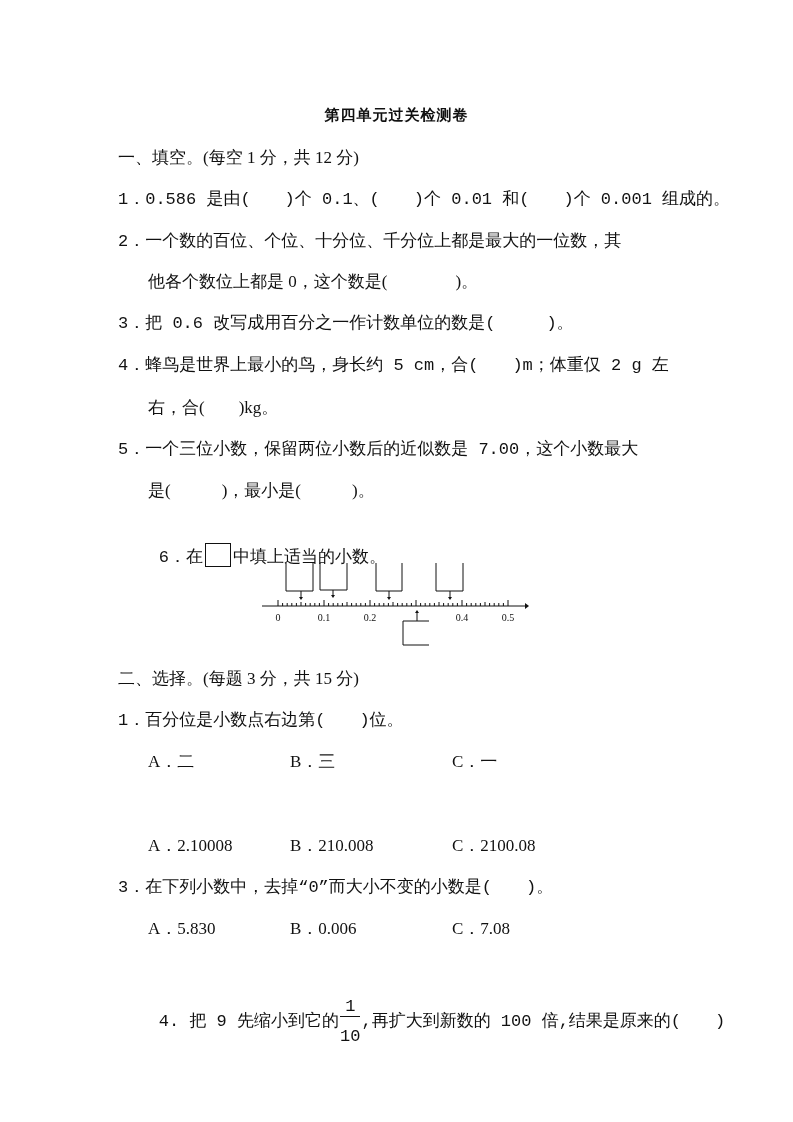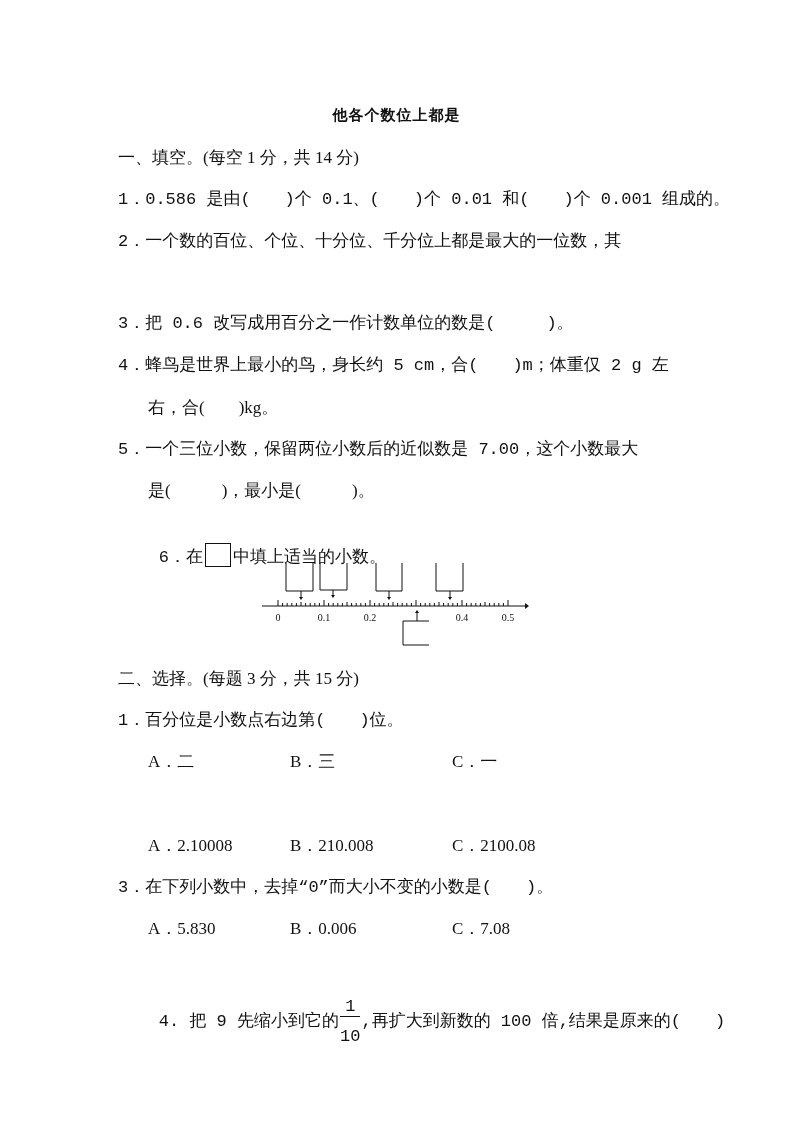--- a/index.html
+++ b/index.html
@@ -19,27 +19,28 @@
   .frac { display: inline-block; vertical-align: middle; text-align: center; margin: 0 1px; }
   .frac .num { display: block; border-bottom: 1px solid #111; padding: 0 1px; line-height: 18px; }
   .frac .den { display: block; line-height: 18px; margin-top: 11px; }
   .numline { position: absolute; left: 255px; top: 555px; width: 285px; height: 95px; }
 </style>
 </head>
 <body>
 
 <div class="page">
 
-  <div class="title">他各个数位上都是</div>
+  <div class="title">第四单元过关检测卷</div>
 
-  <div class="line sec" style="top:148px">一、填空。(每空 1 分，共 14 分)</div>
+  <div class="line sec" style="top:148px">一、填空。(每空 1 分，共 12 分)</div>
 
   <div class="line q" style="top:190px">1．0.586 是由(　　)个 0.1、(　　)个 0.01 和(　　)个 0.001 组成的。</div>
 
   <div class="line q" style="top:232px">2．一个数的百位、个位、十分位、千分位上都是最大的一位数，其</div>
+  <div class="line cont" style="top:272px">他各个数位上都是 0，这个数是(　　　　)。</div>
 
   <div class="line q" style="top:314px">3．把 0.6 改写成用百分之一作计数单位的数是(　　　)。</div>
 
   <div class="line q" style="top:356px">4．蜂鸟是世界上最小的鸟，身长约 5 cm，合(　　)m；体重仅 2 g 左</div>
   <div class="line cont" style="top:398px">右，合(　　)kg。</div>
 
   <div class="line q" style="top:440px">5．一个三位小数，保留两位小数后的近似数是 7.00，这个小数最大</div>
   <div class="line cont" style="top:481px">是(　　　)，最小是(　　　)。</div>
 
   <div class="line q" style="top:523px">

